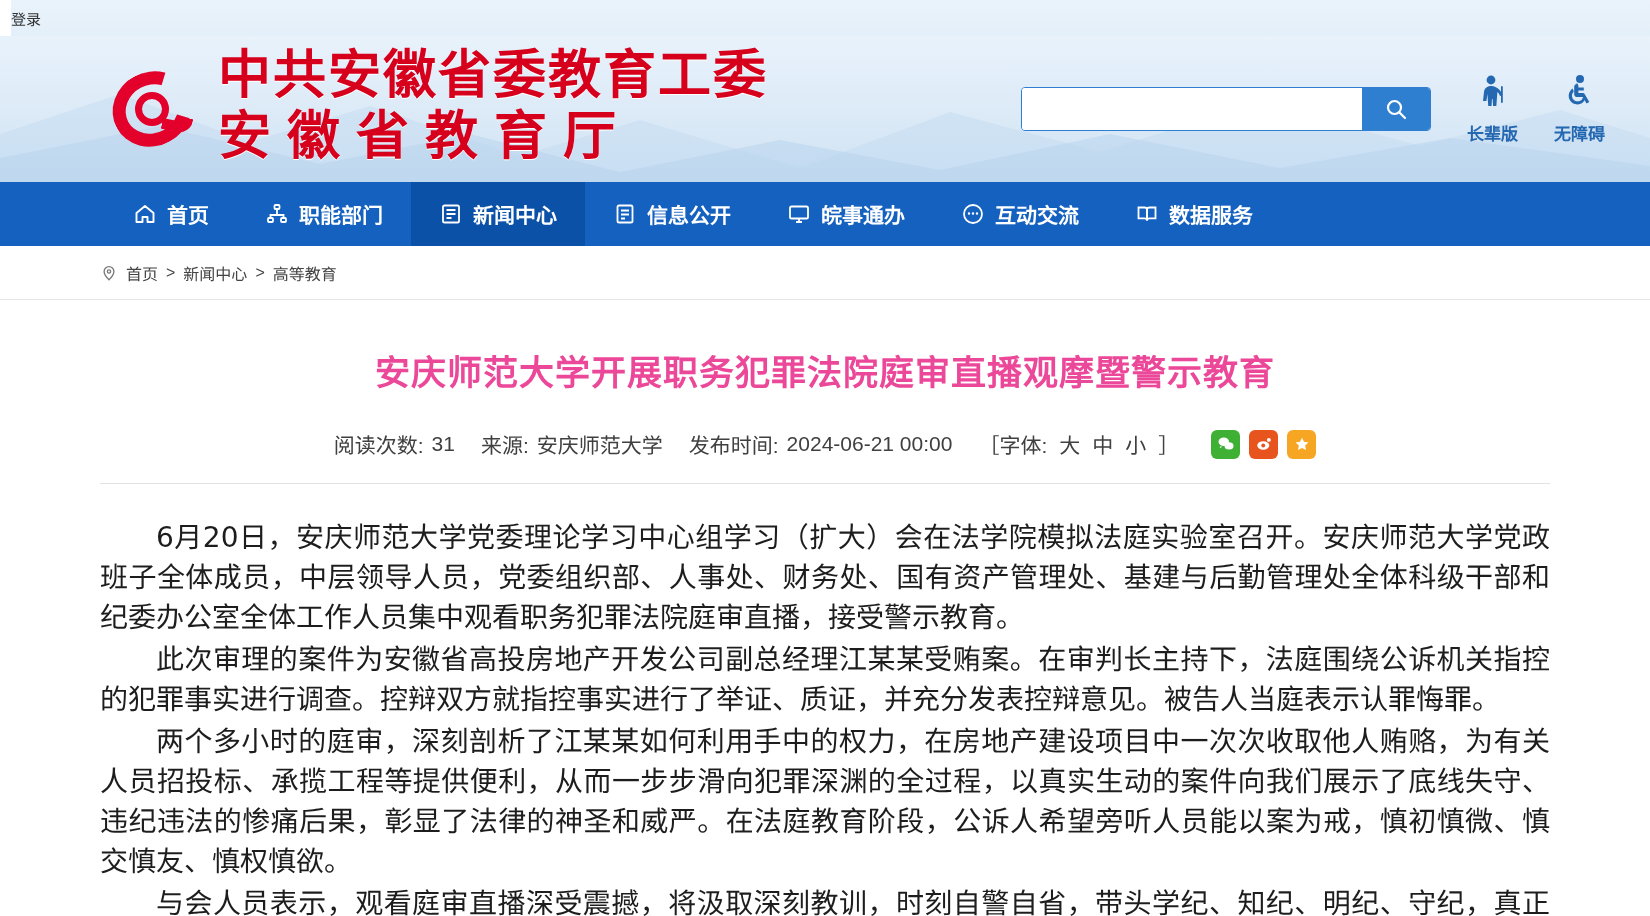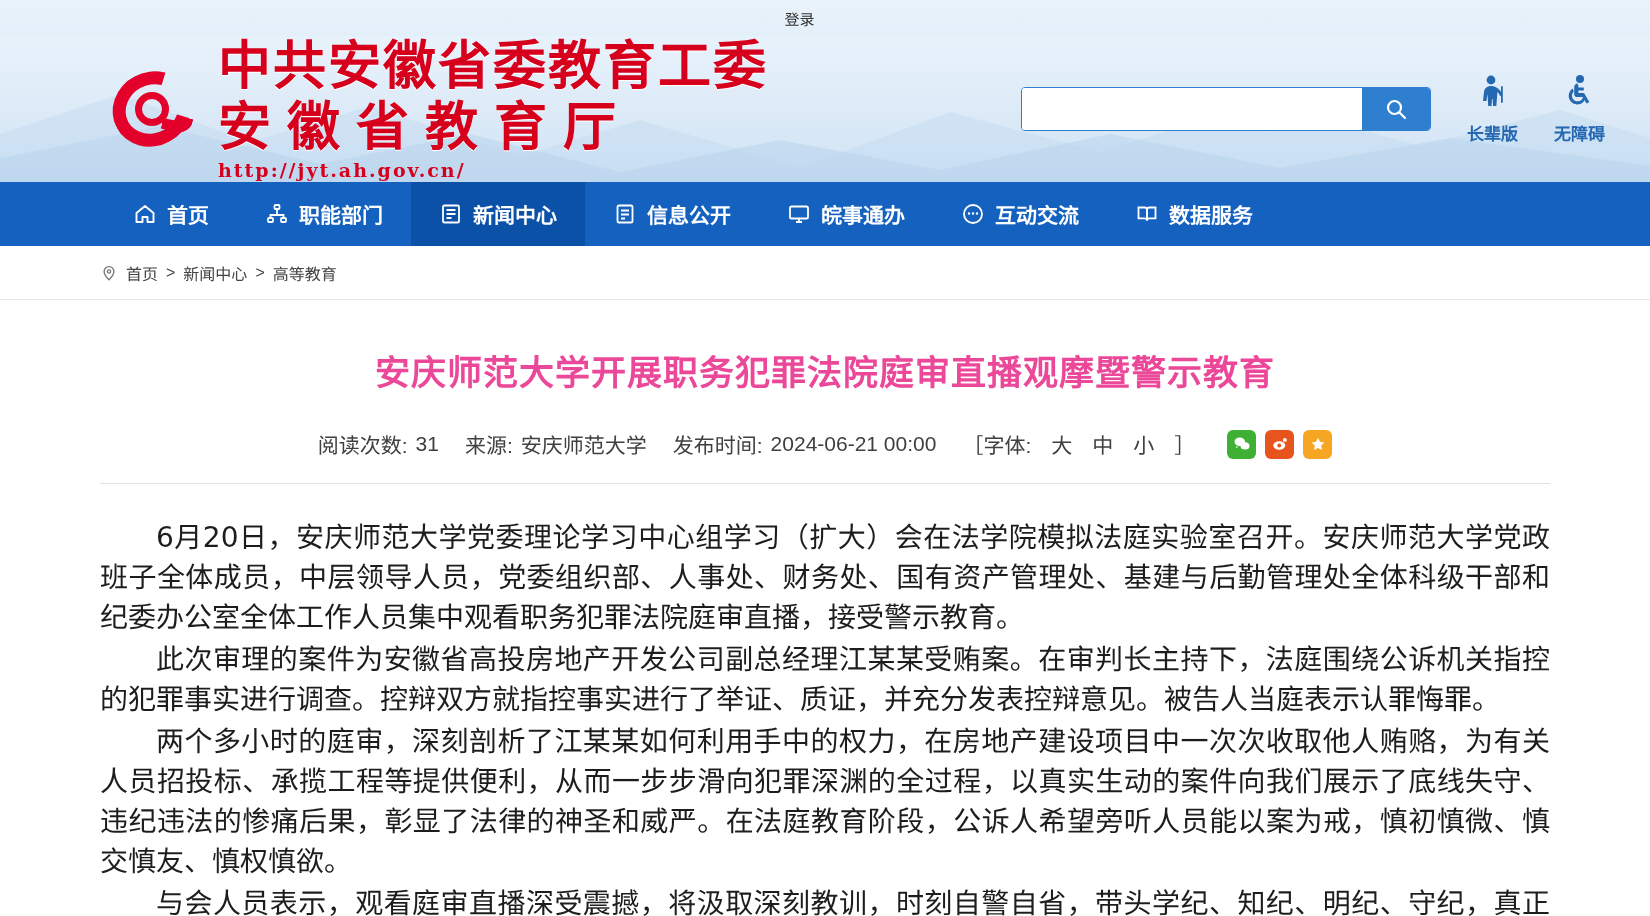--- a/index.html
+++ b/index.html
@@ -10,24 +10,25 @@
     background: #ffffff;
     font-family: "Liberation Sans", "DejaVu Sans", sans-serif;
   }
 
   
   .topbar {
     height: 36px;
     background: linear-gradient(180deg,#eaf3fb 0%, #e3eff9 100%);
     display: flex;
     align-items: center;
-    justify-content: center;
+    justify-content: flex-start;
     padding-right: 51px;
     font-size: 15px;
     color: #333;
+    margin-left: 11px;
   }
   .topbar .login { cursor: pointer; }
 
   
   .header {
     position: relative;
     height: 146px;
     background: linear-gradient(180deg,#e8f2fb 0%, #dceaf7 55%, #cfe2f4 100%);
     overflow: hidden;
   }
@@ -194,21 +195,21 @@
   }
   .art-meta {
     display: flex;
     align-items: center;
     justify-content: center;
     gap: 26px;
     margin: 34px 0 0;
     font-size: 21px;
     color: #404040;
   }
-  .art-meta .fontsize { display: flex; gap: 20px; align-items: center; }
+  .art-meta .fontsize { display: flex; gap: 12px; align-items: center; }
   .art-meta .fontsize span.fs { cursor: pointer; }
   .share { display: flex; gap: 9px; align-items: center; margin-left: 6px; }
   .share i {
     width: 29px; height: 29px;
     border-radius: 6px;
     display: inline-flex;
     align-items: center;
     justify-content: center;
     cursor: pointer;
     color: #fff;
@@ -255,21 +256,20 @@
   <div class="header-inner">
     <div class="logo-block">
       <div class="logo-mark">
         <div class="ring"></div>
         <div class="at"></div>
         <div class="tail"></div>
       </div>
       <div class="logo-text">
         <div class="l1">中共安徽省委教育工委</div>
         <div class="l2">安徽省教育厅</div>
-        <div class="url">http://jyt.ah.gov.cn/</div>
       </div>
     </div>
 
     <div class="header-right">
       <div class="search-wrap">
         <input type="text" placeholder="" style="">
         <button class="search-btn">
           <svg viewBox="0 0 24 24" fill="none" stroke="#ffffff" stroke-width="2.2">
             <circle cx="10.5" cy="10.5" r="6.5"></circle>
             <line x1="15.5" y1="15.5" x2="21" y2="21" stroke-linecap="round"></line>

